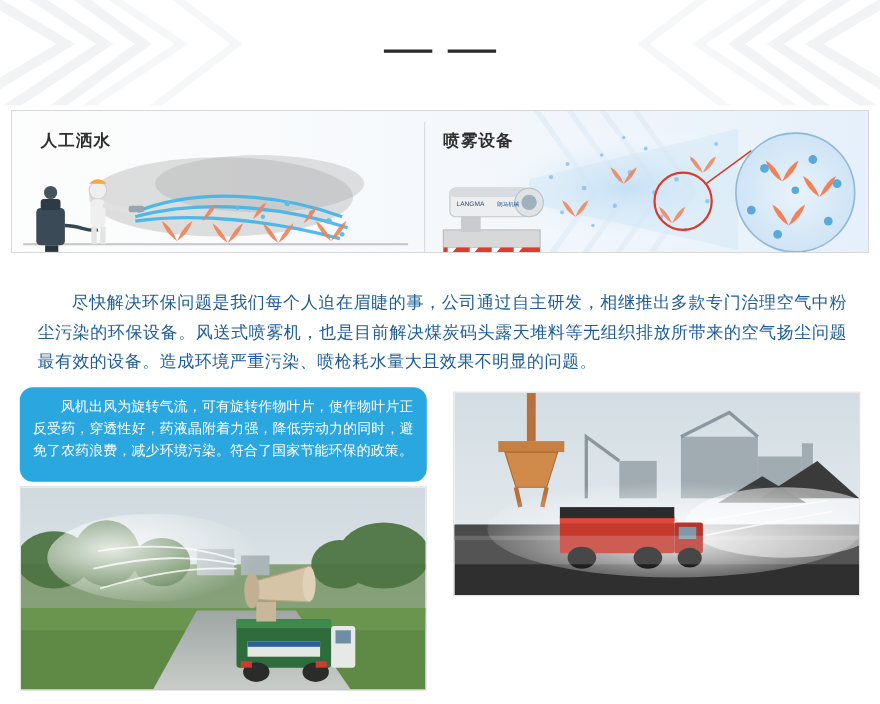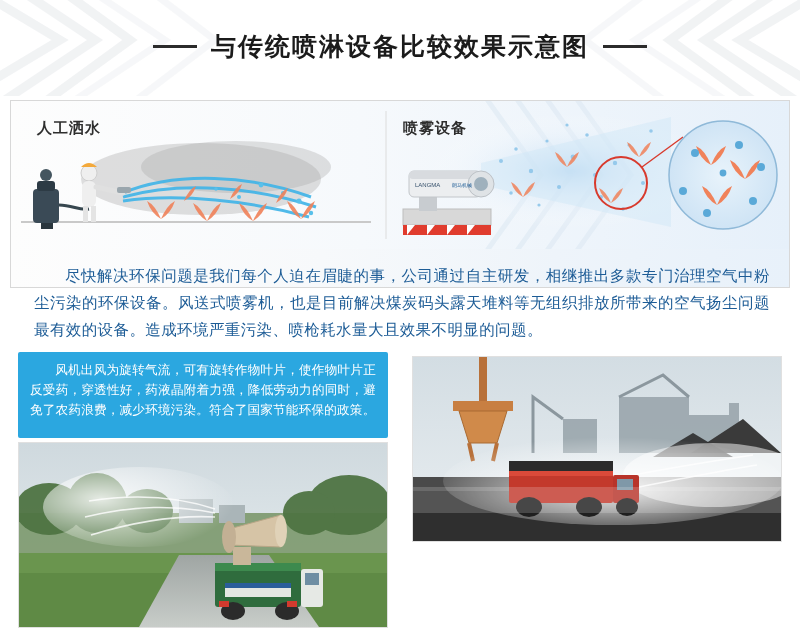--- a/index.html
+++ b/index.html
@@ -57,21 +57,21 @@
     letter-spacing: 2px;
     white-space: nowrap;
   }
 
   
   .banner {
     position: absolute;
     top: 100px;
     left: 10px;
     width: 780px;
-    height: 188px;
+    height: 130px;
     border: 1px solid #d8d8d8;
     background: linear-gradient(90deg, #fdfdfd 0%, #f7f9fb 40%, #eef4fa 70%, #e8f1fa 100%);
     overflow: hidden;
     box-sizing: border-box;
   }
   .banner svg { position: absolute; top: 0; left: 0; }
   .banner-label {
     position: absolute;
     font-size: 15px;
     font-weight: bold;
@@ -110,21 +110,21 @@
     width: 370px;
     height: 86px;
     background: #2ba7e0;
     color: #ffffff;
     font-size: 12.6px;
     line-height: 20px;
     padding: 8px 12px 6px 12px;
     text-align: justify;
     text-indent: 2em;
     letter-spacing: 0.2px;
-    border-radius: 2px;
+    border-radius: 12px;
   }
   .photo {
     position: relative;
     width: 370px;
     height: 186px;
     margin-top: 4px;
     overflow: hidden;
     border: 1px solid #e0e0e0;
     box-sizing: border-box;
   }
@@ -149,21 +149,20 @@
         <path d="M60 -30 L165 40 L60 110"></path>
         <path d="M110 -40 L215 40 L110 120"></path>
         <path d="M740 -30 L635 40 L740 110"></path>
         <path d="M690 -40 L585 40 L690 120"></path>
       </g>
     </svg>
   </div>
 
   <div class="title-wrap">
     <div class="title-rule"></div>
-    <div class="main-title">与传统喷淋设备比较效果示意图</div>
     <div class="title-rule"></div>
   </div>
 
   <div class="banner">
     <svg width="778" height="148" viewBox="0 0 778 148" xmlns="http://www.w3.org/2000/svg">
       <defs>
         <linearGradient id="bgGrad" x1="0" y1="0" x2="1" y2="0">
           <stop offset="0%" stop-color="#fdfdfd"></stop>
           <stop offset="45%" stop-color="#f6f9fc"></stop>
           <stop offset="100%" stop-color="#e6f0fa"></stop>

